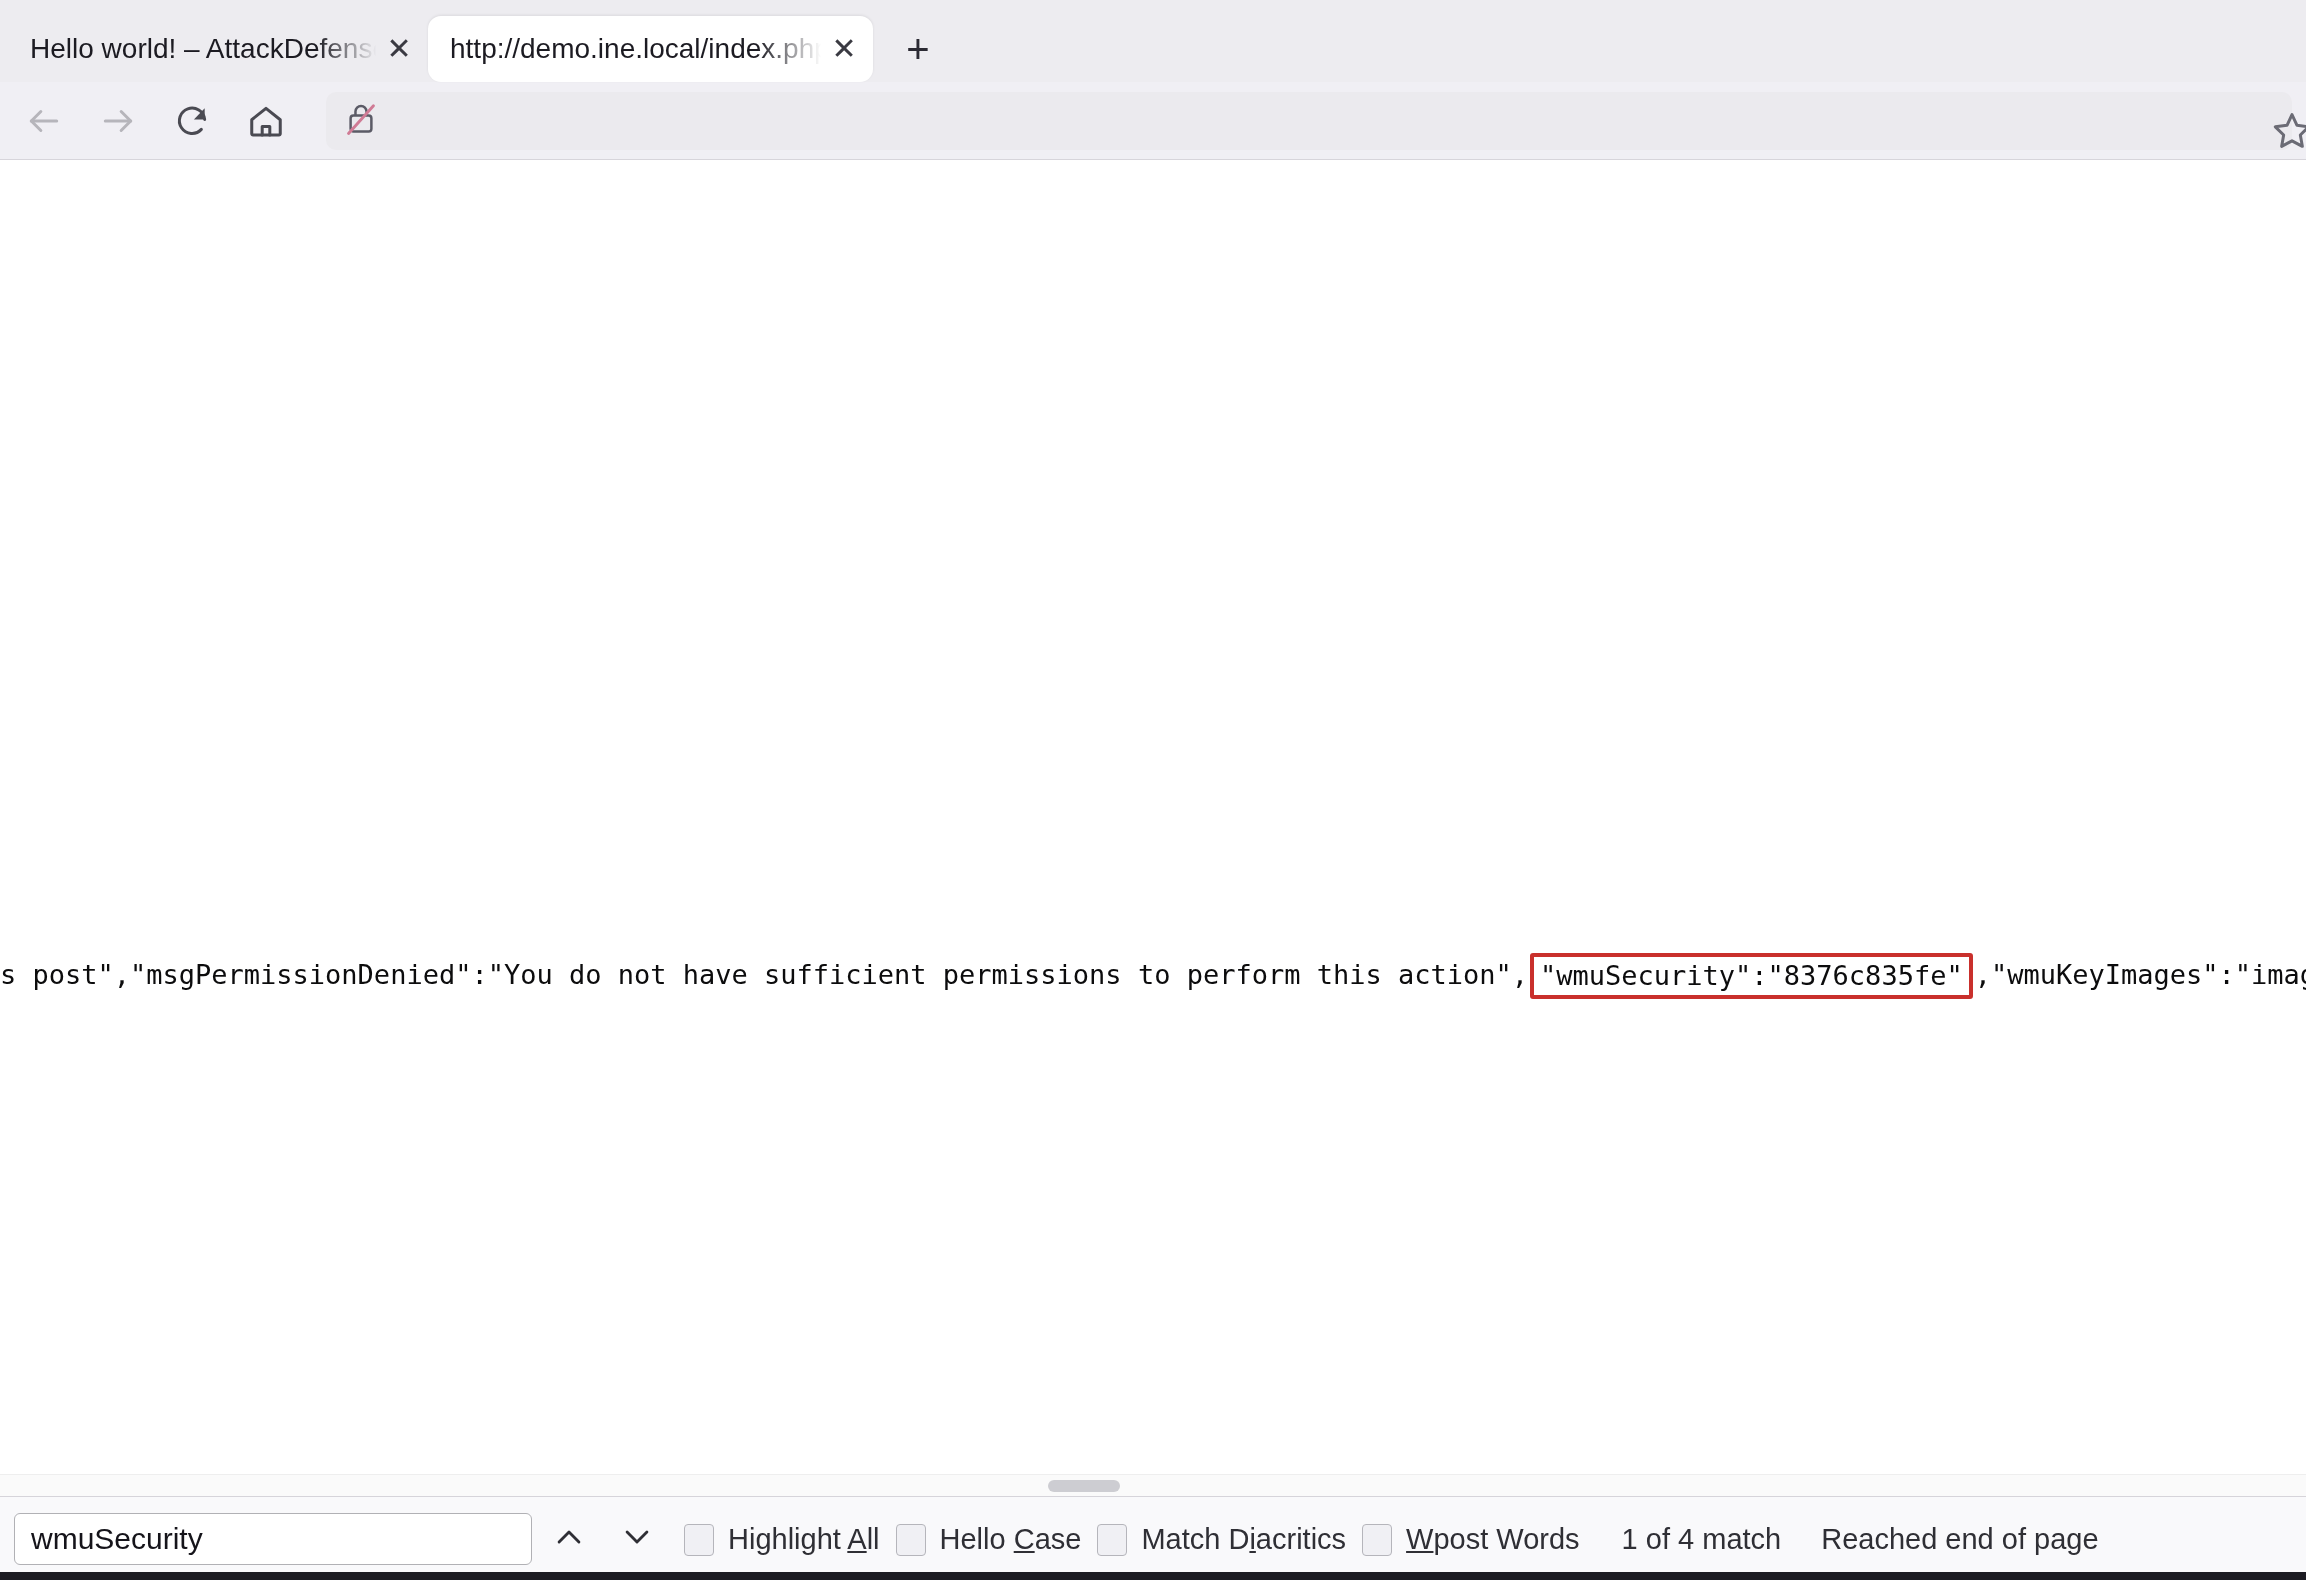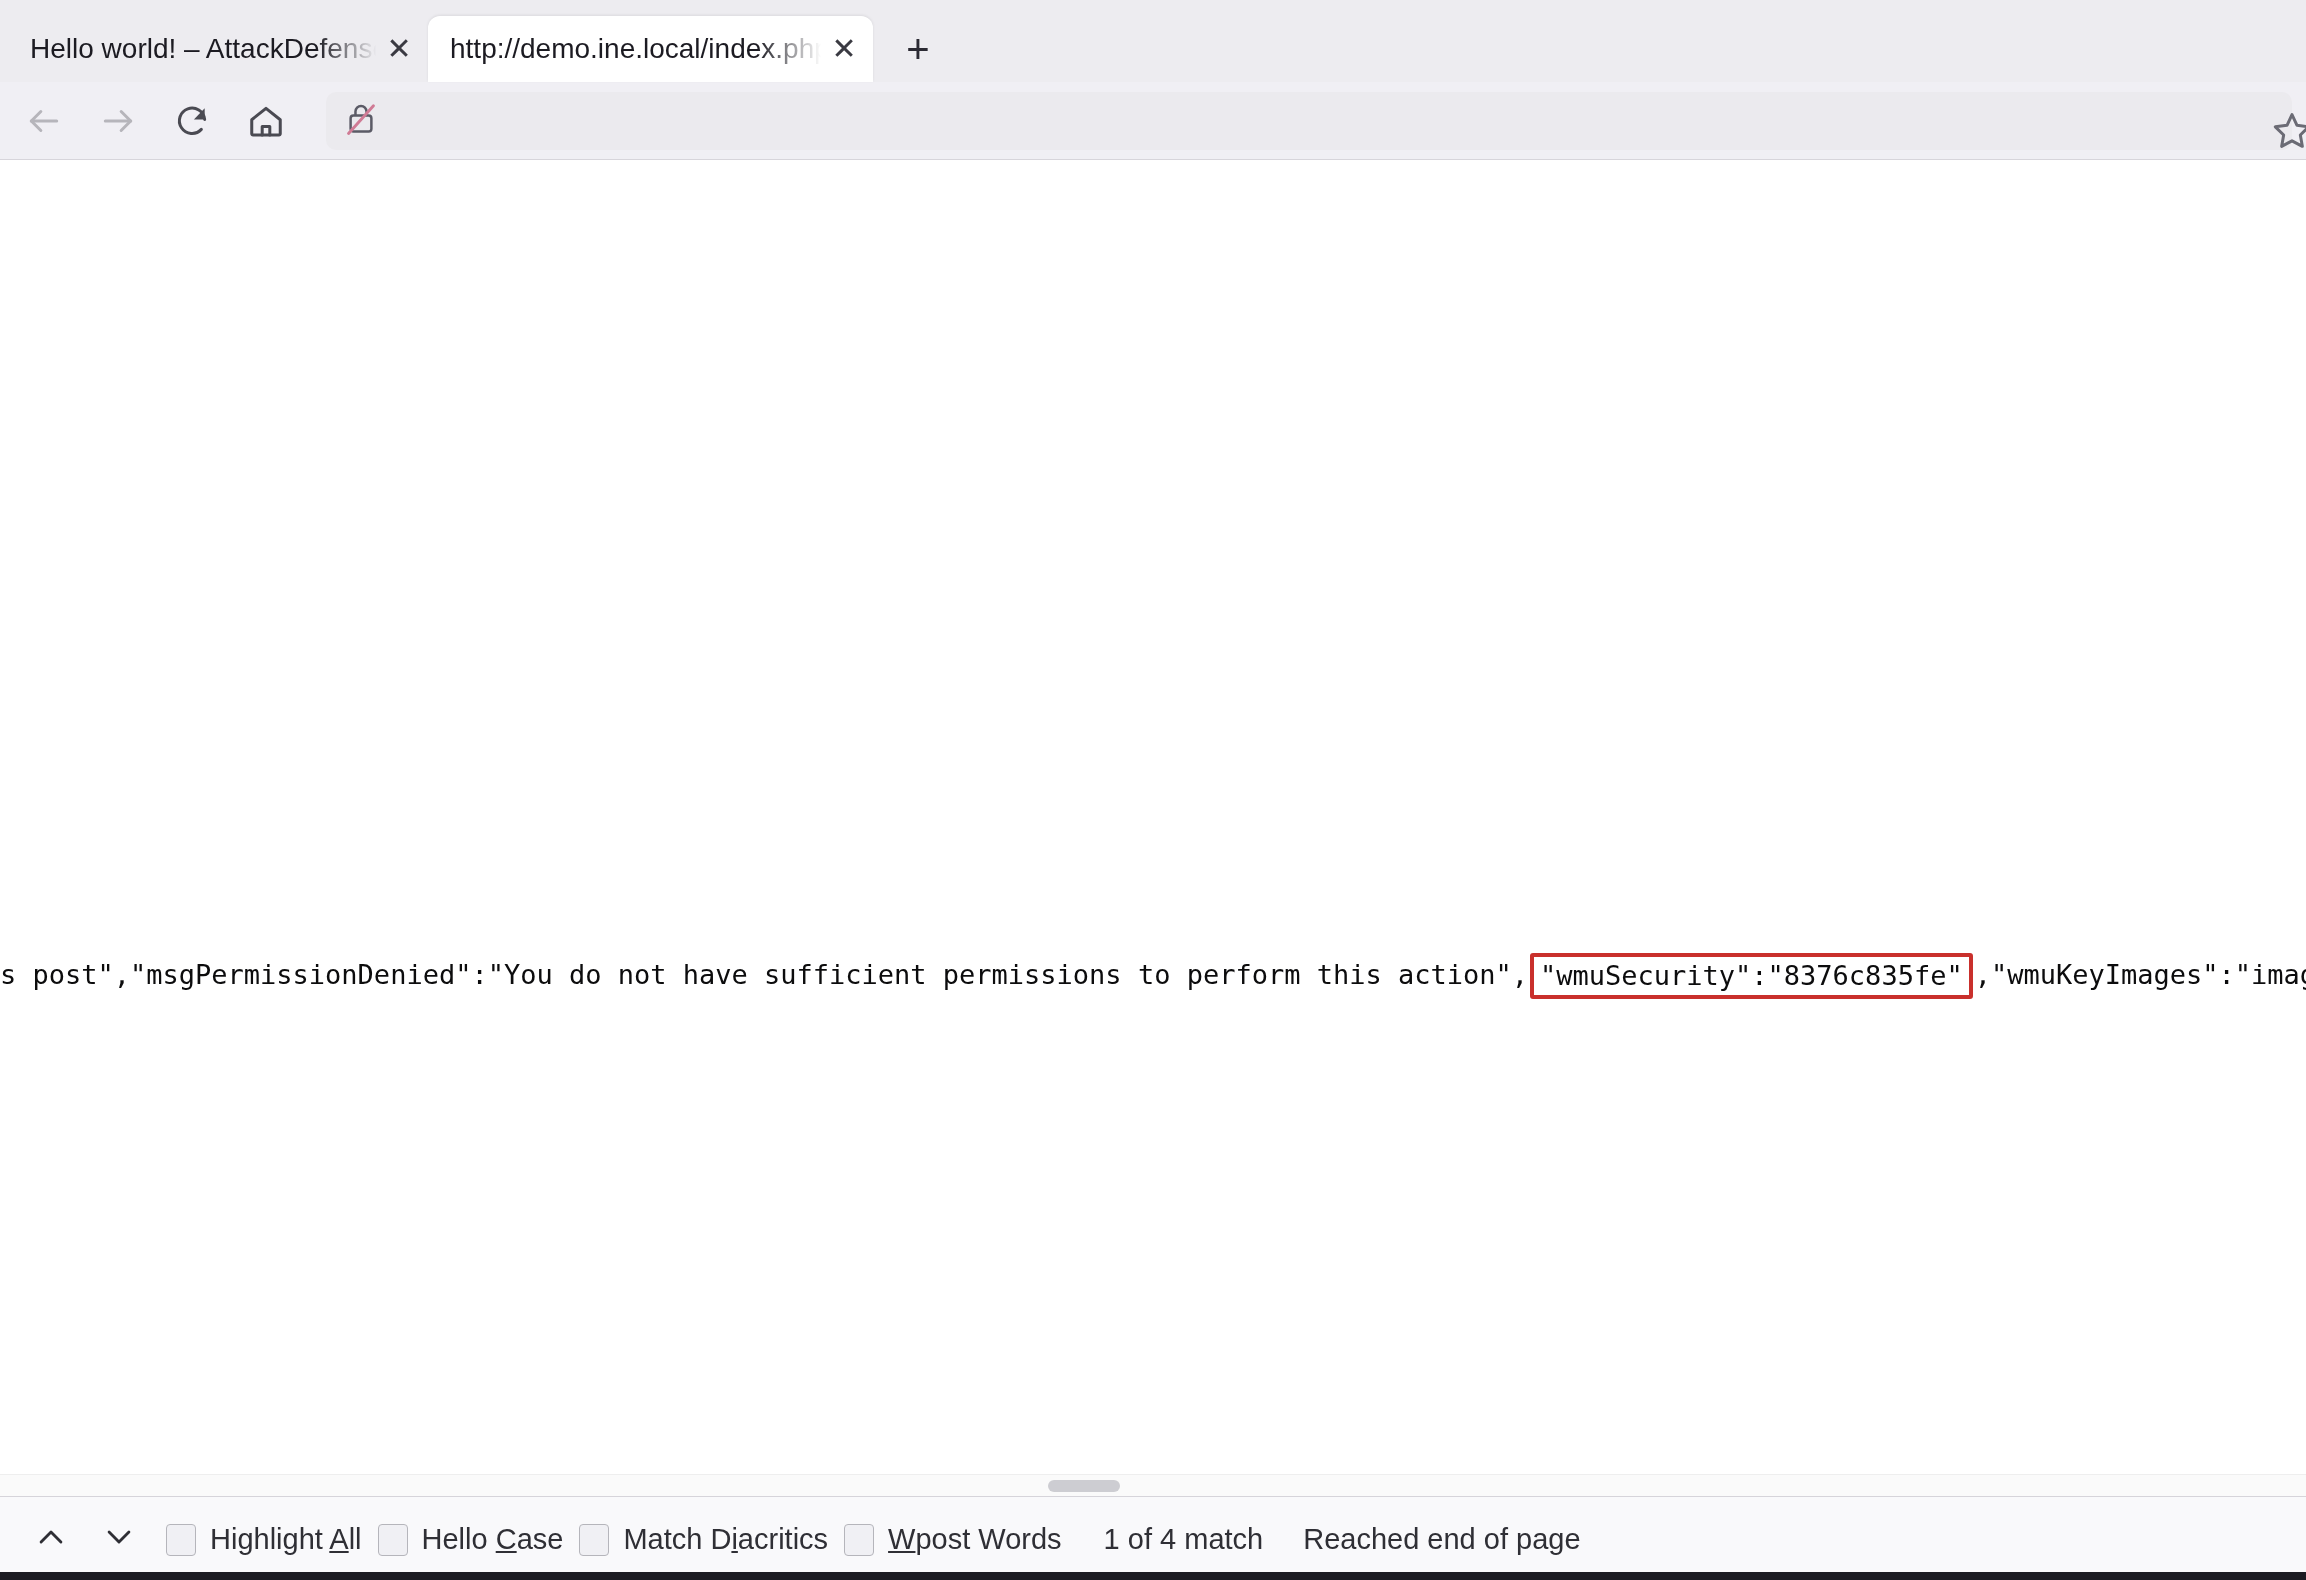--- a/index.html
+++ b/index.html
@@ -45,20 +45,21 @@
 
   .tab.inactive {
     width: 420px;
     background: transparent;
   }
 
   .tab.active {
     width: 445px;
     background: #ffffff;
     box-shadow: 0 -1px 3px rgba(0,0,0,0.08);
+    border-radius: 13px;
   }
 
   .tab-title {
     font-size: 28px;
     color: #1c1b22;
     white-space: nowrap;
     overflow: hidden;
     flex: 1;
     line-height: 34px;
     -webkit-mask-image: linear-gradient(to right, #000 0%, #000 82%, transparent 99%);
@@ -373,20 +374,23 @@
       <span class="src-seg">s post","msgPermissionDenied":"You do not have sufficient permissions to perform this action",</span><span id="highlight-box">"wmuSecurity":"8376c835fe"</span><span class="src-seg">,"wmuKeyImages":"images","wmuSingleImage</span>
     </div>
 
     <div id="hscrollbar-track">
       <div id="hscrollbar-thumb"></div>
     </div>
   </div>
 
   <div id="find-bar">
 
+    <div id="find-input">
+      <span id="find-input-value">wmuSecurity</span>
+    </div>
 
     <div class="find-nav-btn">
       <span>
         <svg width="34" height="34" viewBox="0 0 24 24" fill="none" stroke="#2f2f35" stroke-width="2" stroke-linecap="round" stroke-linejoin="round">
           <polyline points="5,15.5 12,8.5 19,15.5"></polyline>
         </svg>
       </span>
     </div>
 
     <div class="find-nav-btn">

